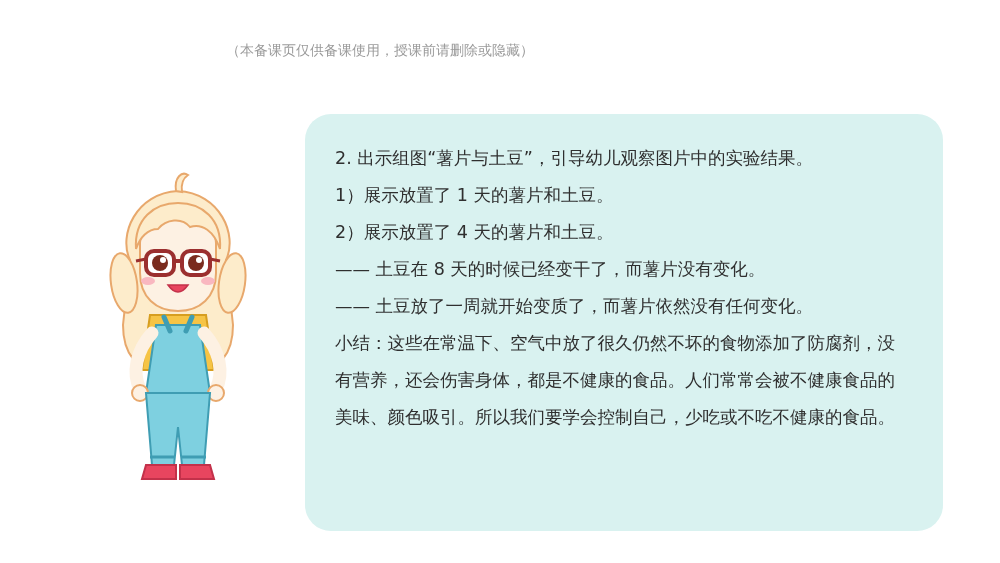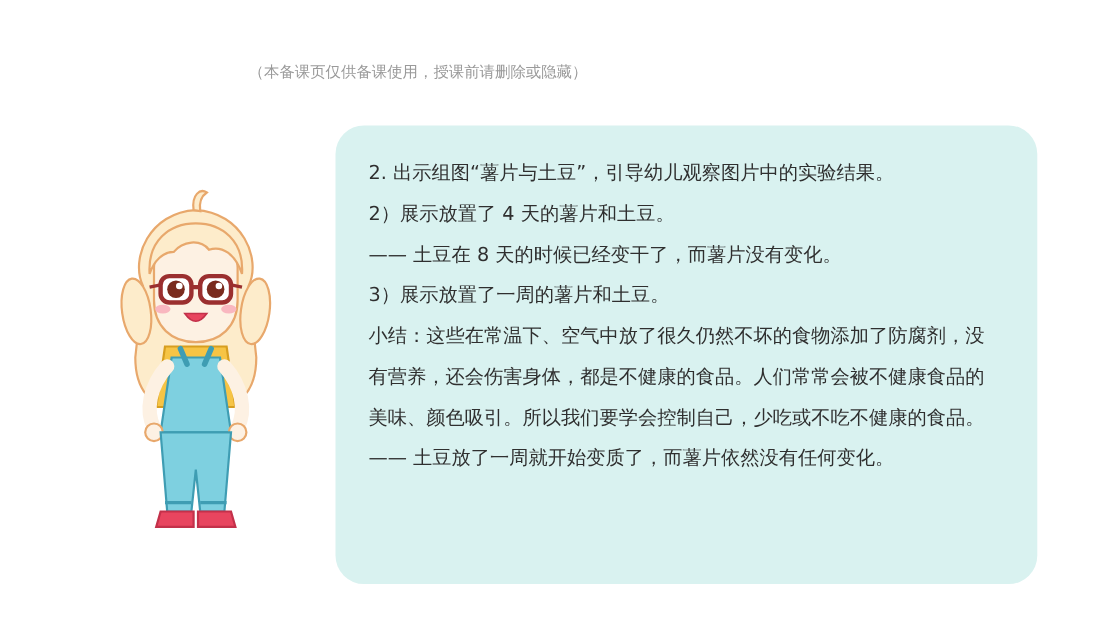--- a/index.html
+++ b/index.html
@@ -35,21 +35,21 @@
   }
   .header-badge-text {
     font-size: 25px;
     color: #3a3a3a;
     letter-spacing: 2px;
     font-family: "DejaVu Sans", sans-serif;
   }
   .header-note {
     position: absolute;
     left: 205px;
-    top: 52px;
+    top: 36px;
     width: 350px;
     font-size: 14px;
     line-height: 28px;
     color: #9a9a9a;
     text-align: center;
     font-family: "DejaVu Sans", sans-serif;
   }
 
   
   .content-panel {
@@ -141,20 +141,20 @@
       <line x1="72" y1="292" x2="96" y2="292" stroke="#3f9db3" stroke-width="3"></line>
       <line x1="104" y1="292" x2="128" y2="292" stroke="#3f9db3" stroke-width="3"></line>
 
       <path d="M68 300 L98 300 L98 314 L64 314 Z" fill="#e8455f" stroke="#c3314a" stroke-width="2"></path>
       <path d="M102 300 L132 300 L136 314 L102 314 Z" fill="#e8455f" stroke="#c3314a" stroke-width="2"></path>
     </svg>
   </div>
 
   <div class="content-panel">
     <div class="content-line">2. 出示组图“薯片与土豆”，引导幼儿观察图片中的实验结果。</div>
+    <div class="content-line">1）展示放置了 1 天的薯片和土豆。</div>
     <div class="content-line">2）展示放置了 4 天的薯片和土豆。</div>
     <div class="content-line">—— 土豆在 8 天的时候已经变干了，而薯片没有变化。</div>
-    <div class="content-line">3）展示放置了一周的薯片和土豆。</div>
+    <div class="content-line">—— 土豆放了一周就开始变质了，而薯片依然没有任何变化。</div>
     <div class="content-line wrap summary">小结：这些在常温下、空气中放了很久仍然不坏的食物添加了防腐剂，没有营养，还会伤害身体，都是不健康的食品。人们常常会被不健康食品的美味、颜色吸引。所以我们要学会控制自己，少吃或不吃不健康的食品。</div>
-    <div class="content-line">—— 土豆放了一周就开始变质了，而薯片依然没有任何变化。</div>
   </div>
 
 </div>
 
 </body></html>

